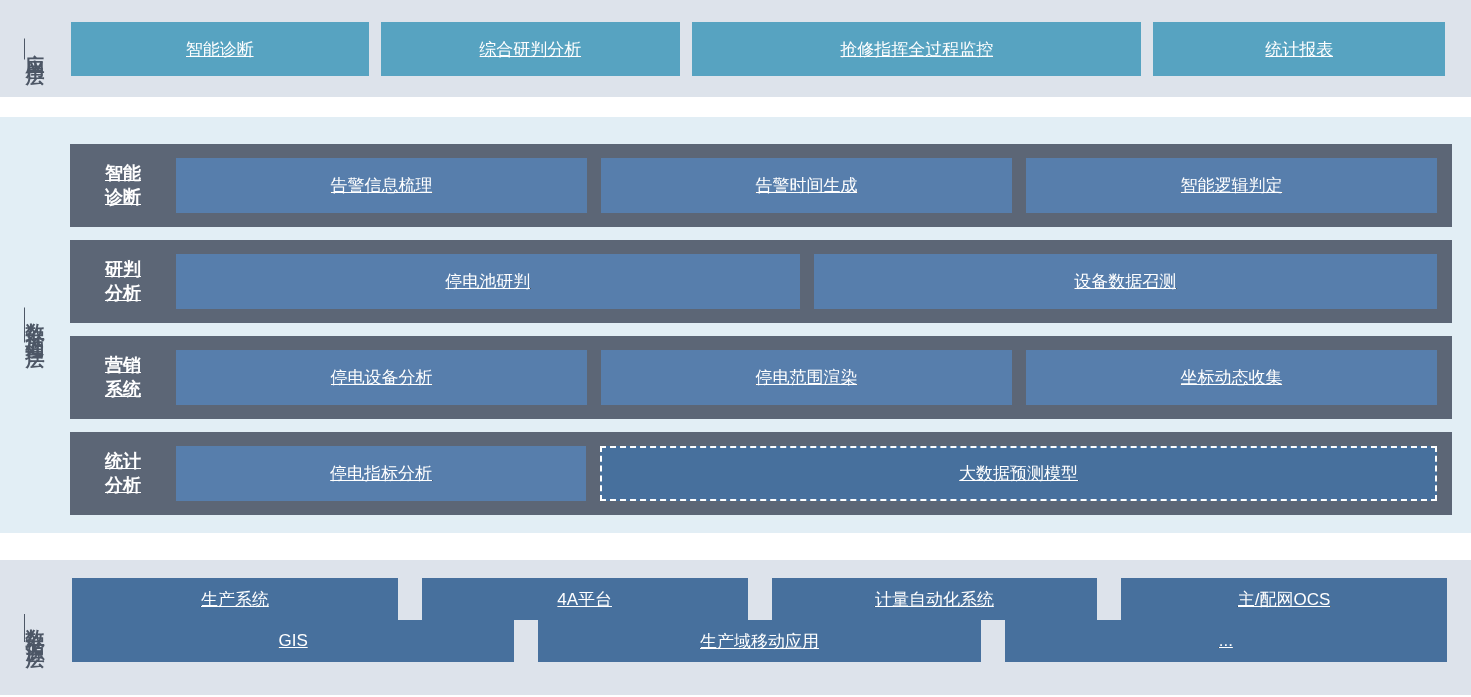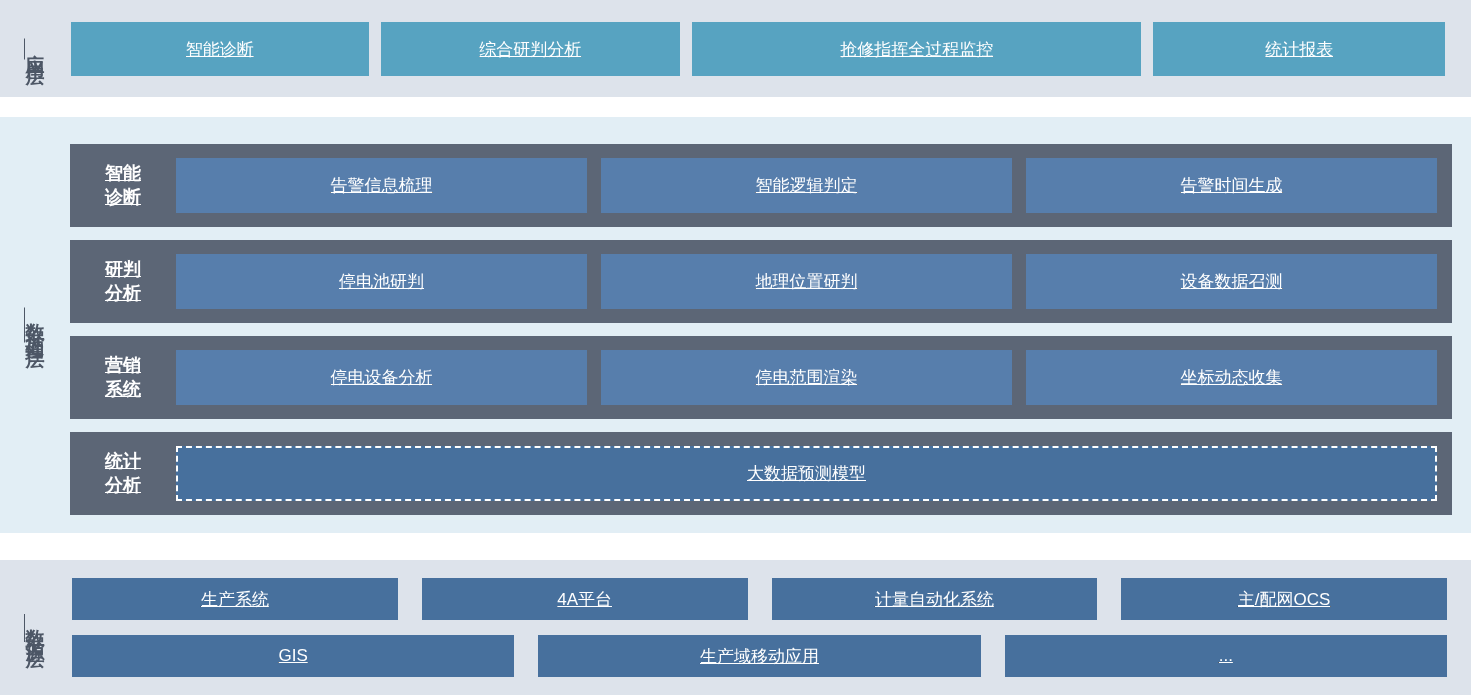--- a/index.html
+++ b/index.html
@@ -113,21 +113,20 @@
 
   
   .band-bottom {
     height: 135px;
     background: #dde3eb;
     padding: 18px 24px 0 72px;
   }
   .src-row {
     display: flex;
     gap: 24px;
-    margin-bottom: 15px;
   }
   .src-box {
     flex: 1 1 0;
     height: 42px;
     background: #47709d;
     color: #ffffff;
     font-size: 17px;
     display: flex;
     align-items: center;
     justify-content: center;
@@ -151,52 +150,52 @@
 
 <div class="band band-mid">
   <div class="v-label">数据处理层</div>
 
   <div class="proc-row">
     <div class="row-label">
         <div>智能诊断</div>
       </div>
     <div class="row-boxes">
       <div class="p-box">告警信息梳理</div>
+      <div class="p-box">告警时间生成</div>
       <div class="p-box">智能逻辑判定</div>
-      <div class="p-box">告警时间生成</div>
     </div>
   </div>
 
   <div class="proc-row">
     <div class="row-label">
         <div>研判分析</div>
       </div>
     <div class="row-boxes">
       <div class="p-box">停电池研判</div>
-      <div class="p-box">地理位置研判</div>
       <div class="p-box">设备数据召测</div>
     </div>
   </div>
 
   <div class="proc-row">
     <div class="row-label">
         <div>营销系统</div>
       </div>
     <div class="row-boxes">
       <div class="p-box">停电设备分析</div>
       <div class="p-box">停电范围渲染</div>
       <div class="p-box">坐标动态收集</div>
     </div>
   </div>
 
   <div class="proc-row">
     <div class="row-label">
         <div>统计分析</div>
       </div>
     <div class="row-boxes">
+      <div class="p-box">停电指标分析</div>
       <div class="p-box dashed">大数据预测模型</div>
     </div>
   </div>
 </div>
 
 <div class="gap-strip-2"></div>
 
 <div class="band band-bottom">
   <div class="v-label">数据源层</div>
 

